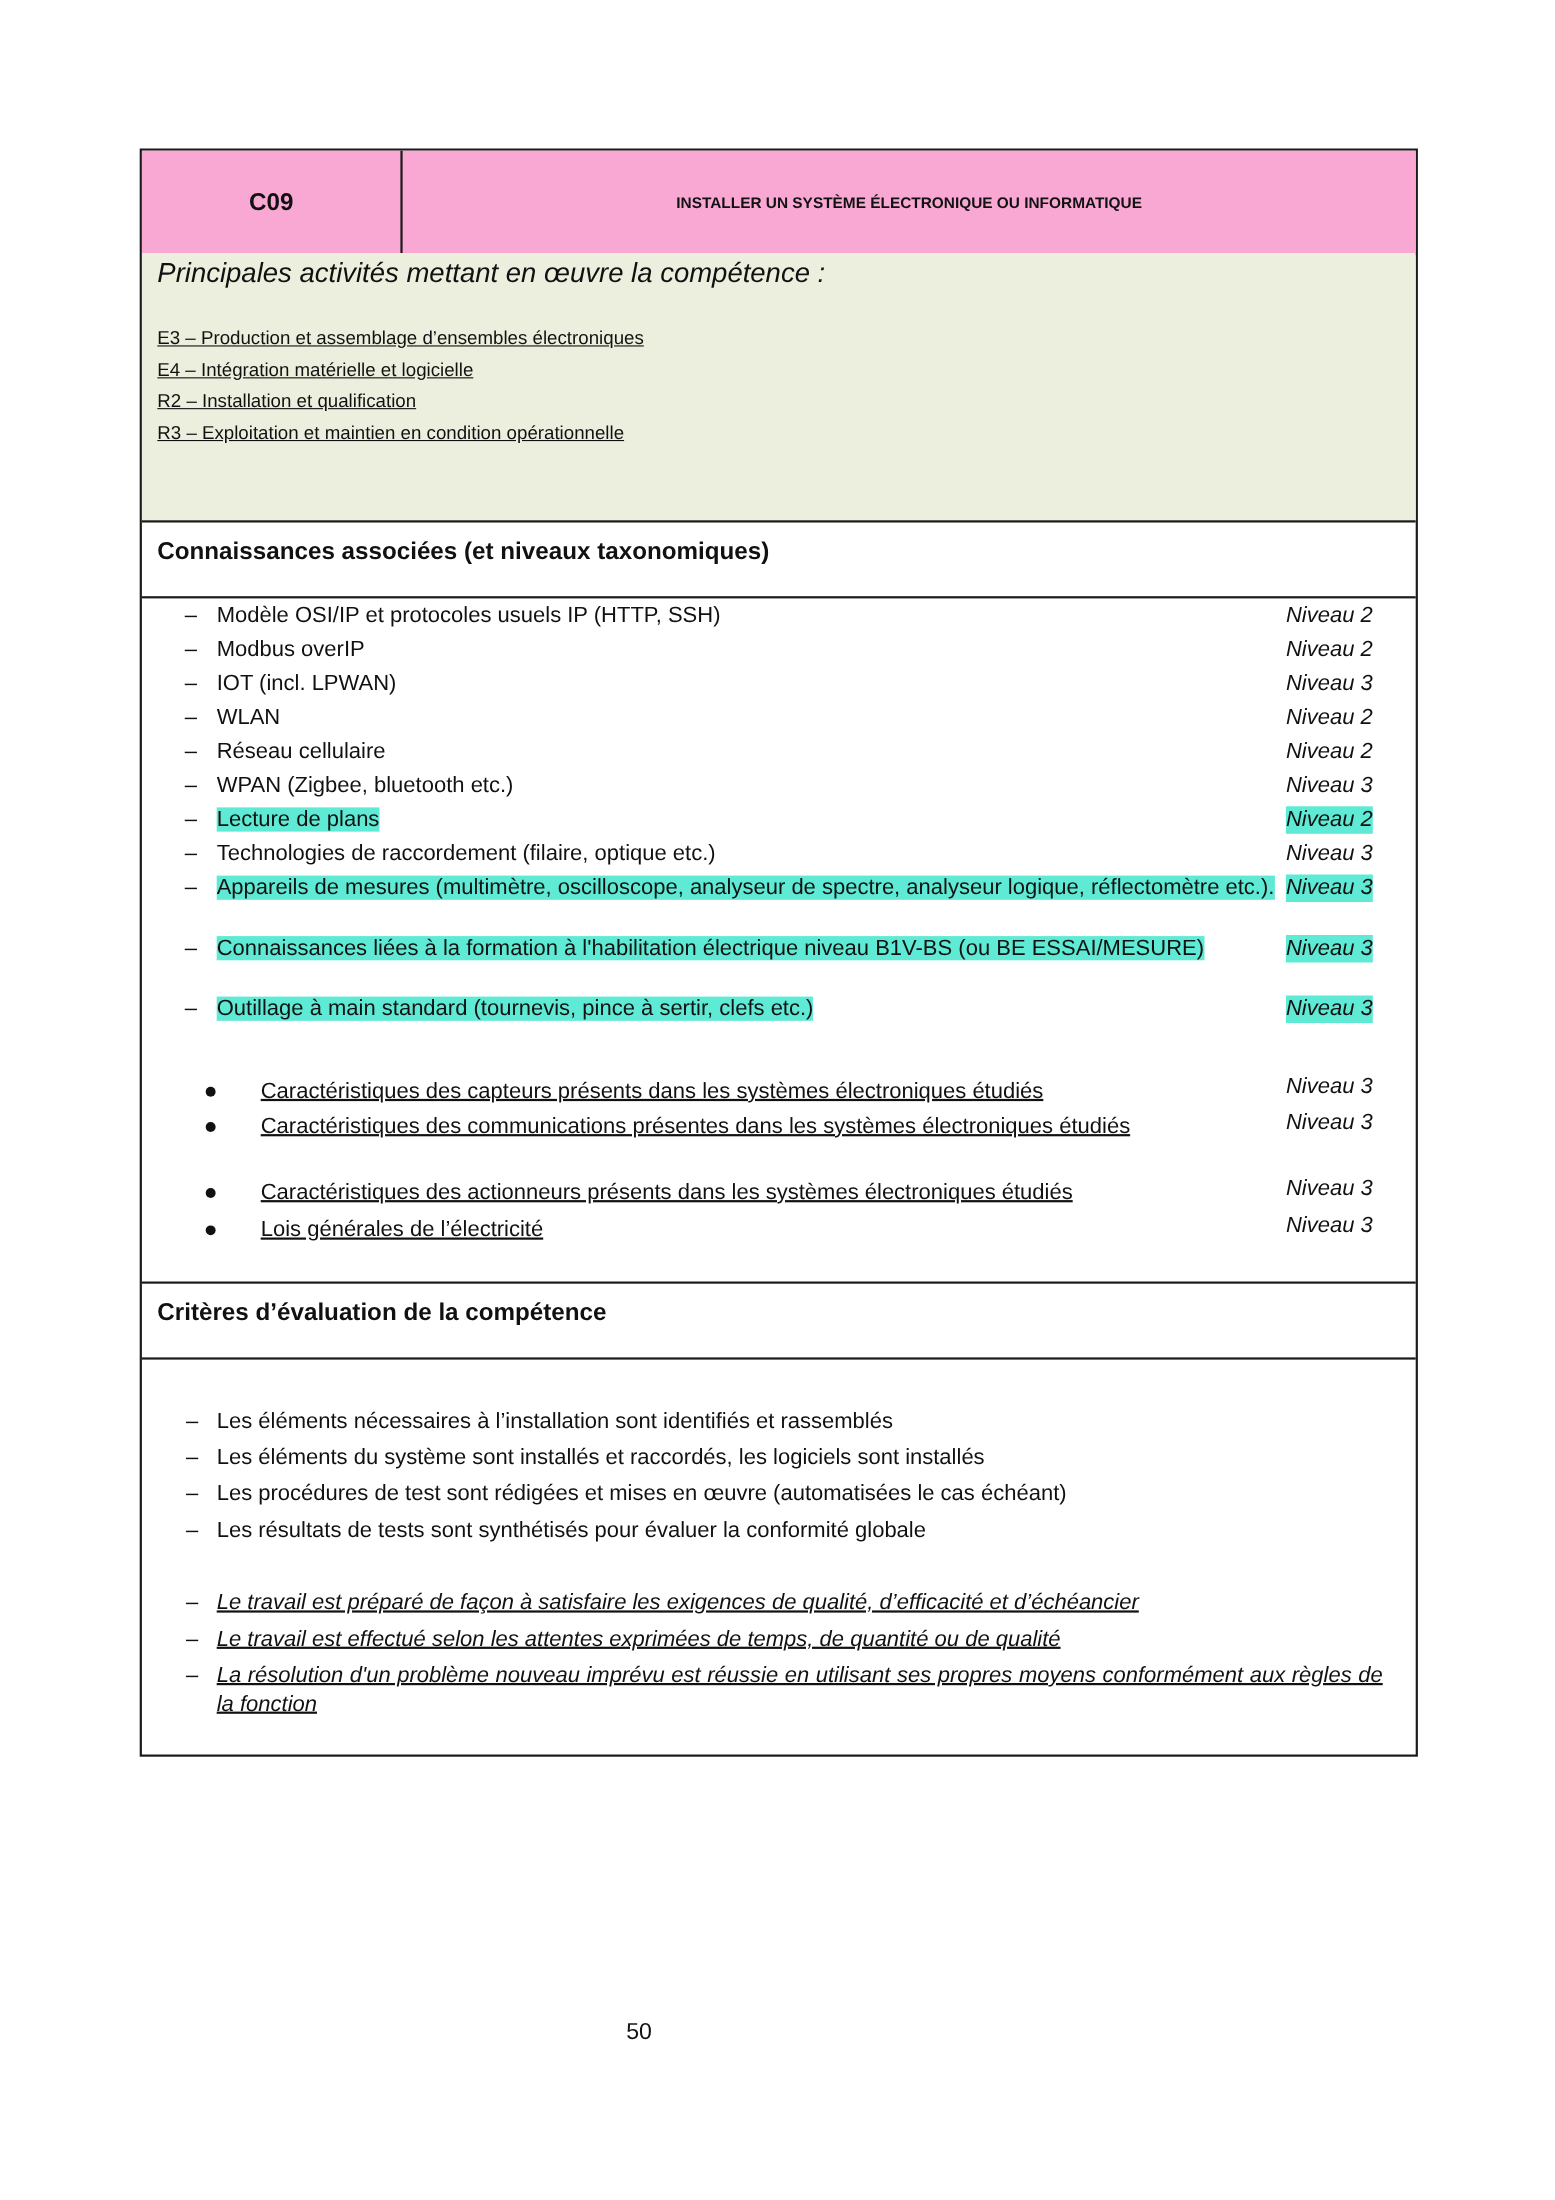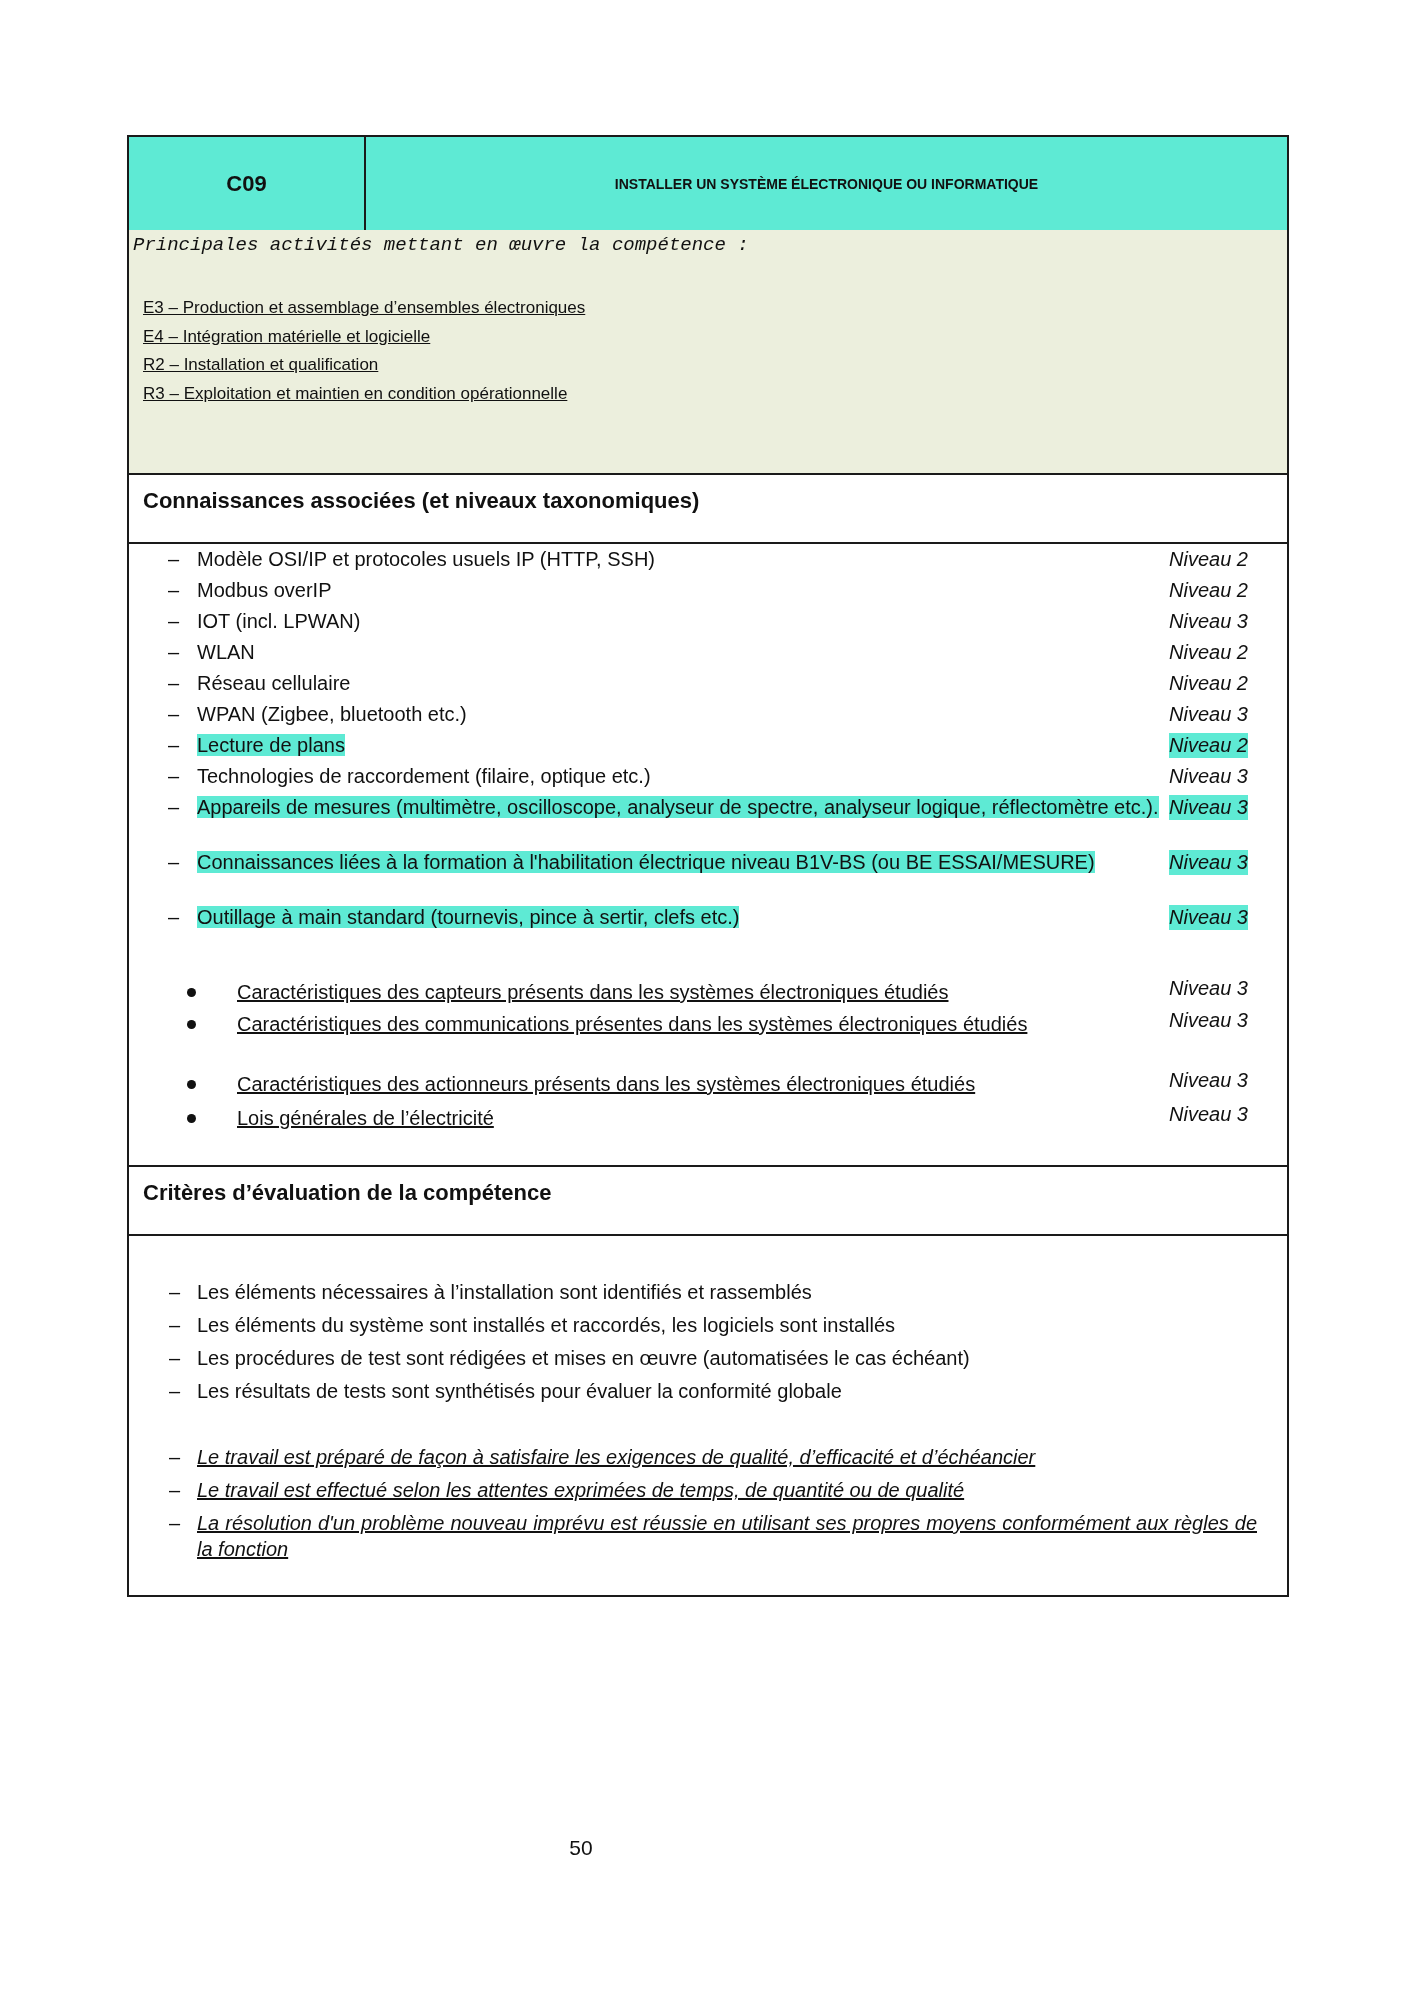--- a/index.html
+++ b/index.html
@@ -6,35 +6,35 @@
     body {
       width: 1414px; height: 2000px; position: relative; overflow: hidden;
       font-family: "Liberation Sans", sans-serif; color: #111111;
     }
     .table {
       position: absolute; left: 127px; top: 135px; width: 1162px; height: 1462px;
       border: 2px solid #1a1a1a; box-sizing: border-box;
     }
     .row { position: absolute; left: 0; right: 0; box-sizing: border-box; }
     .hline { position: absolute; left: 0; right: 0; height: 0; border-top: 2px solid #1a1a1a; }
-    .header-row { top: 0; height: 93px; background: #5eead4; text-align: center; }
+    .header-row { top: 0; height: 93px; background: #f9a8d4; text-align: center; }
     .code-cell {
       position: absolute; left: 0; top: 0; width: 237px; height: 93px;
       border-right: 2px solid #1a1a1a; box-sizing: border-box;
       display: flex; align-items: center; justify-content: center;
       font-weight: bold; font-size: 22px;
     }
     .title-cell {
       position: absolute; left: 237px; right: 0; top: 0; height: 93px;
       display: flex; align-items: center; justify-content: center;
       font-weight: bold; font-size: 14px;
     }
     .activities-row { top: 93px; height: 245px; background: #ECEFDD; }
     .activities-intro {
-      position: absolute; left: 4px; top: 4px; font-style: italic; font-size: 19px; font-family: Liberation Mono, monospace;
+      position: absolute; left: 14px; top: 4px; font-style: italic; font-size: 25px;
     }
     .activities-list { position: absolute; left: 14px; top: 64px; font-size: 17px; text-decoration: underline; }
     .activities-list div { height: 28.5px; line-height: 28.5px; white-space: nowrap; }
 
     .section-head {
       position: absolute; left: 14px; font-weight: bold; font-size: 22px;
     }
     .know-item {
       position: absolute; left: 0; right: 0; font-size: 20px; line-height: 25px;
     }

